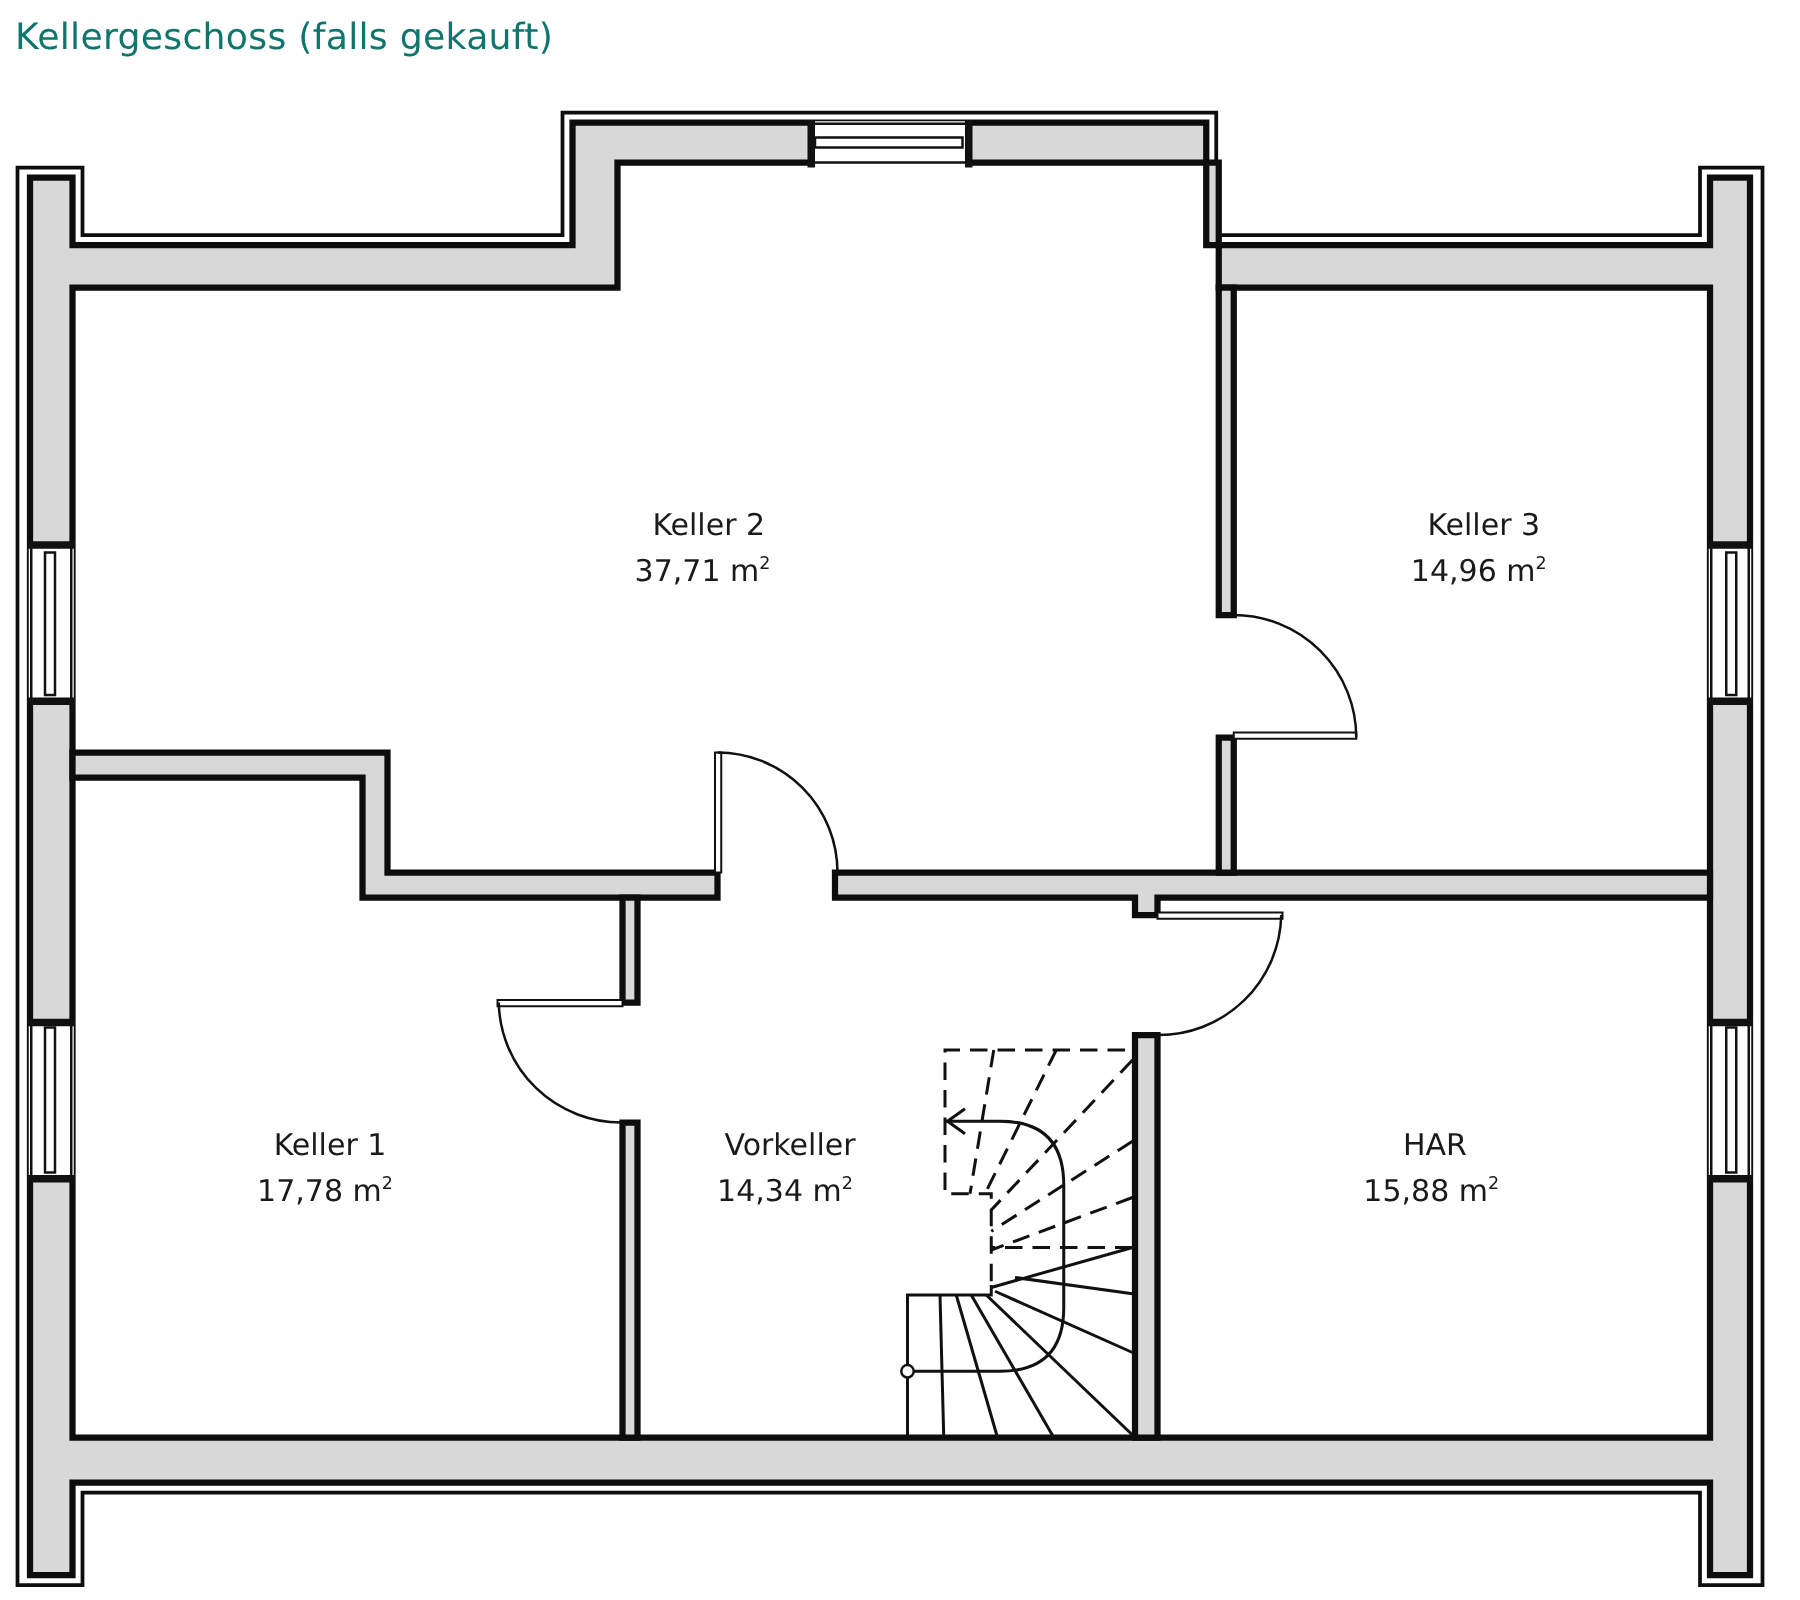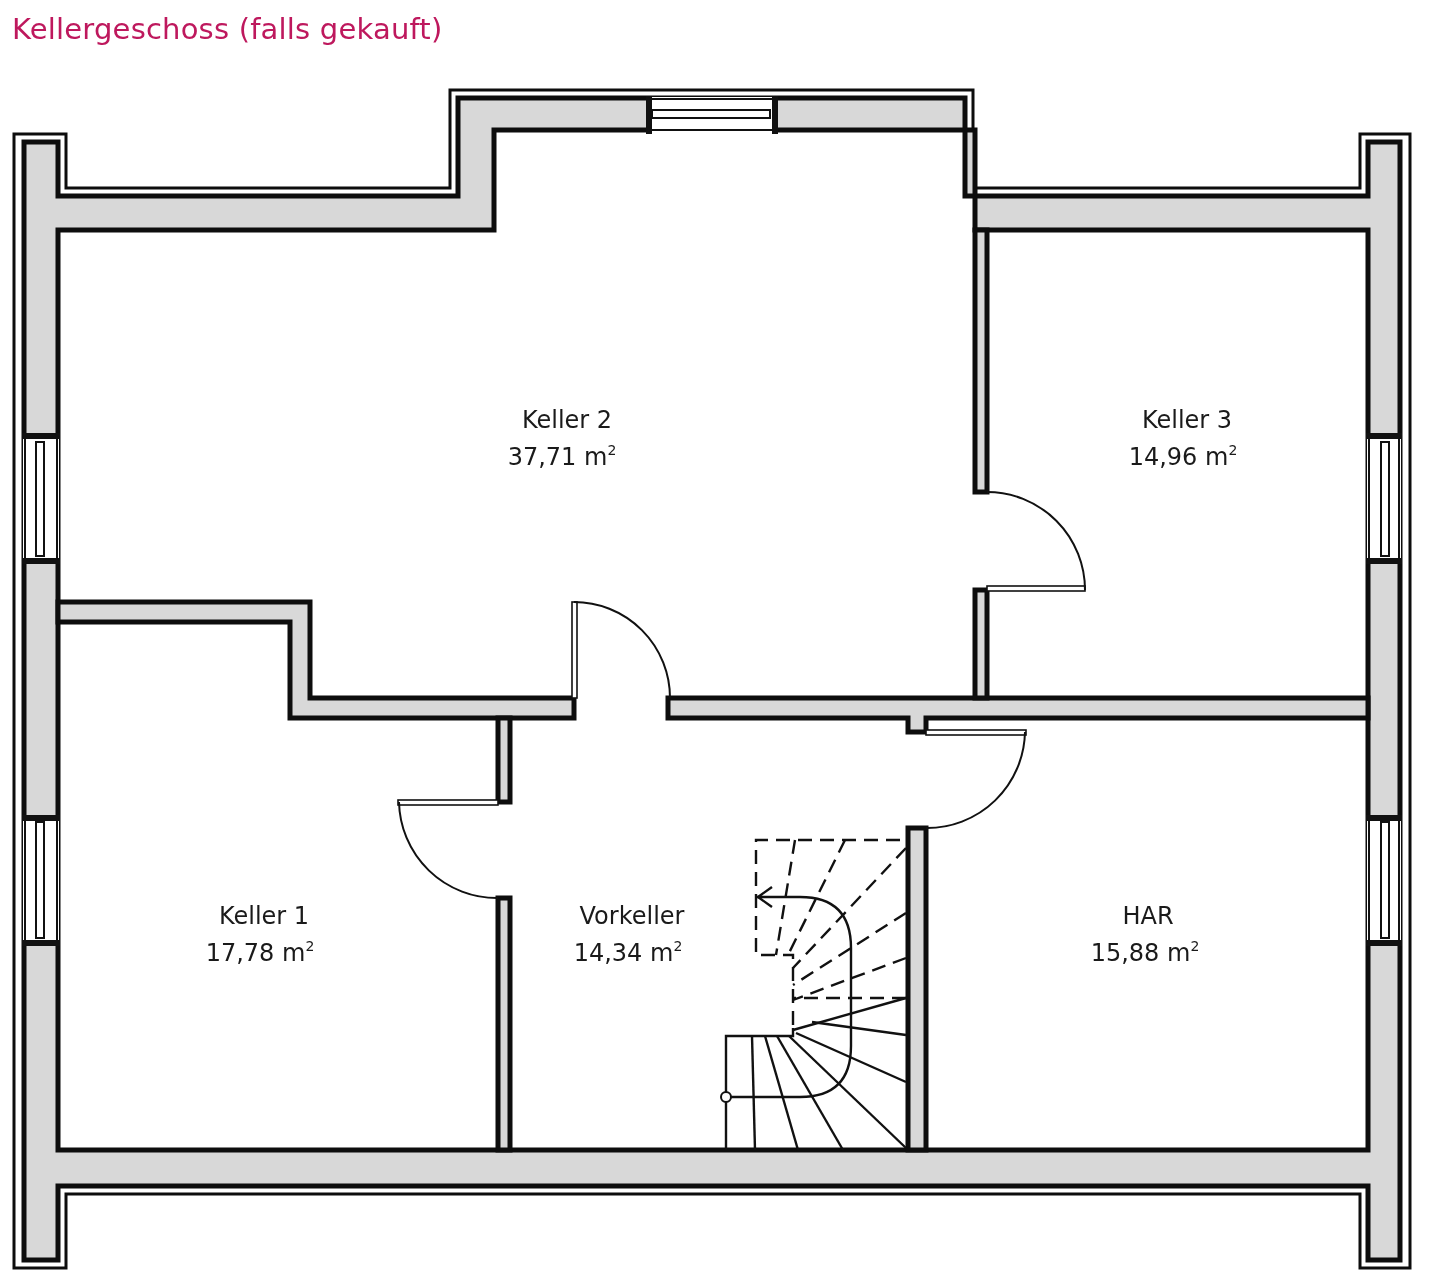--- a/index.html
+++ b/index.html
@@ -1,20 +1,20 @@
 <!DOCTYPE html>
 <html><head>
   <meta charset="utf-8">
   <style>
     html, body { margin: 0; padding: 0; background: #ffffff; }
     body { width: 1440px; height: 1280px; position: relative; overflow: hidden; font-family: "DejaVu Sans", sans-serif; }
     .title {
       position: absolute; left: 12px; top: 12px;
       font-family: "DejaVu Sans", sans-serif;
-      font-size: 29px; color: #be185d; letter-spacing: 0.2px;
+      font-size: 29px; color: #0f766e; letter-spacing: 0.2px;
       white-space: nowrap;
     }
     svg.plan { position: absolute; left: 0; top: 0; }
     .wall { fill: #d8d8d8; stroke: #0d0d0d; stroke-width: 5; stroke-linejoin: miter; }
     .outer { fill: none; stroke: #0d0d0d; stroke-width: 3; }
     .thin { fill: none; stroke: #111; stroke-width: 2; }
     .door-leaf { fill: #fff; stroke: #111; stroke-width: 1.6; }
     .room-label { font-family: "DejaVu Sans", sans-serif; font-size: 24px; fill: #1a1a1a; text-anchor: middle; }
     .sup { font-size: 14px; }
     .stair { fill: none; stroke: #111; stroke-width: 2.4; }

